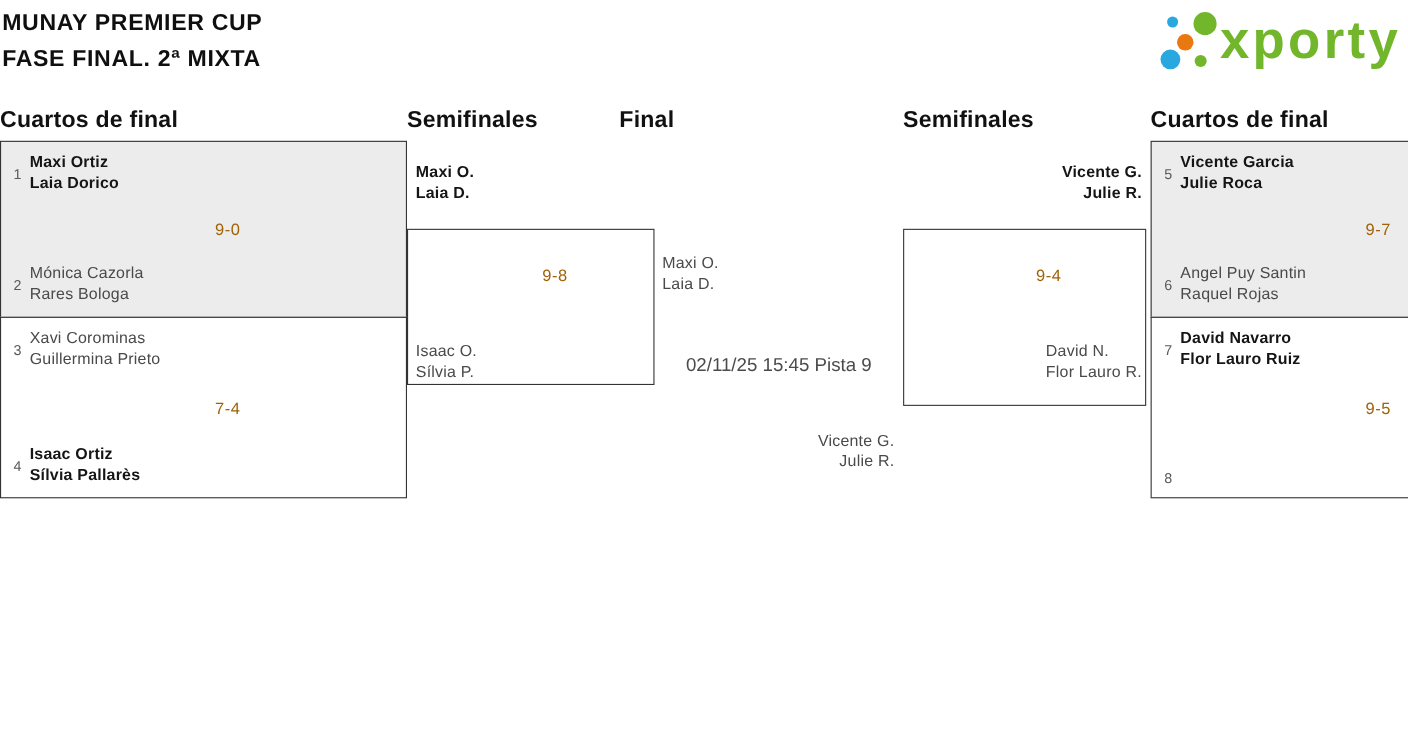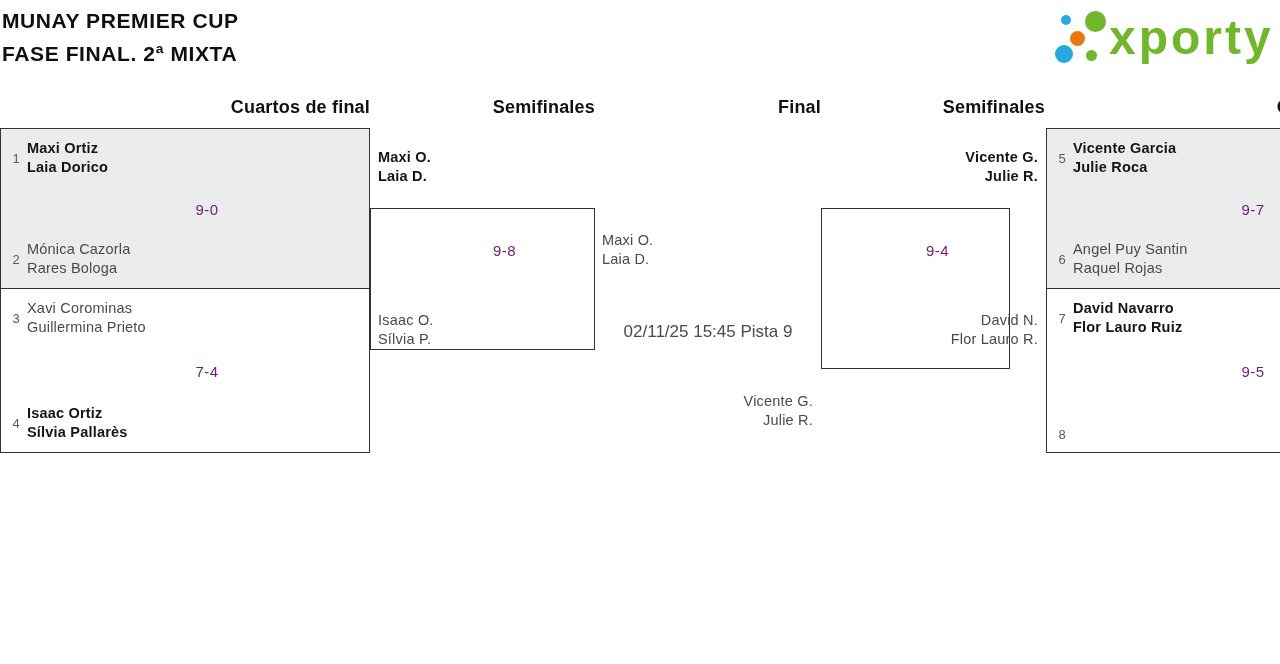--- a/index.html
+++ b/index.html
@@ -20,60 +20,60 @@
   .dot-green-lg  { left:1085px; top:11px; width:21px; height:21px; background:#72b62c; }
   .dot-orange    { left:1070px; top:31px; width:15px; height:15px; background:#e8780f; }
   .dot-blue-lg   { left:1055px; top:45px; width:18px; height:18px; background:#29a8e0; }
   .dot-green-sm  { left:1086px; top:50px; width:11px; height:11px; background:#72b62c; }
   .logo-text {
     position:absolute; left:1109px; top:14px; line-height:48px;
     font-size:48px; font-weight:800; letter-spacing:3px; color:#72b62c;
   }
   
   .col-h {
-    position:absolute; top:97px; font-size:18px; font-weight:700;
-    color:#111; text-align:right; letter-spacing:0.2px;
+    position:absolute; top:97px; font-size:21px; font-weight:700;
+    color:#111; text-align:left; letter-spacing:0.2px;
   }
   .col-h.c1 { left:0;      width:370px; }
   .col-h.c2 { left:370px;  width:225px; }
-  .col-h.c3 { left:595px;  width:226px; }
+  .col-h.c3 { left:563px;  width:226px; }
   .col-h.c4 { left:821px;  width:224px; }
   .col-h.c5 { left:1046px; width:370px; }
   
   .box { position:absolute; border:1px solid #333; background:#fff; }
   .box.gray { background:#ececec; }
   .qf1 { left:0;      top:128px; width:370px; height:161px; }
   .qf2 { left:0;      top:288px; width:370px; height:165px; }
   .qf3 { left:1046px; top:128px; width:370px; height:161px; }
   .qf4 { left:1046px; top:288px; width:370px; height:165px; }
   .sf1 { left:370px;  top:208px; width:225px; height:142px; }
-  .sf2 { left:821px;  top:208px; width:189px; height:161px; }
+  .sf2 { left:821px;  top:208px; width:221px; height:161px; }
   .team-row {
     position:absolute; left:8px; right:8px;
     display:flex; align-items:center; gap:4px;
   }
   .team-row.t-top { top:10px; }
   .team-row.t-bot { bottom:10px; }
   .seed { width:14px; flex:none; font-size:13px; color:#5a5a5a; text-align:center; }
   .names { font-size:14.5px; line-height:19px; letter-spacing:0.2px; }
   .winner { font-weight:700; color:#151515; }
   .loser  { font-weight:400; color:#4a4a4a; }
   .score {
     position:absolute; left:0; width:100%; text-align:center;
-    font-size:15px; line-height:19px; letter-spacing:0.5px; color:#701a75;padding-left:44px;
+    font-size:15px; line-height:19px; letter-spacing:0.5px; color:#a16207;padding-left:44px;
   }
   .qf1 .score, .qf3 .score { top:71px; }
   .qf2 .score, .qf4 .score { top:73px; }
   .sf1 .score, .sf2 .score { top:32px; }
   
   .slot { position:absolute; font-size:14.5px; line-height:19px; letter-spacing:0.2px; }
   .sf1-winner { left:378px; top:148px; }
   .sf1-loser  { left:378px; top:311px; }
   .sf2-winner { right:242px; top:148px; text-align:right; }
-  .sf2-loser  { right:242px; top:311px; text-align:right; }
+  .sf2-loser  { right:242px; top:311px; text-align:left; }
   .final-winner   { left:602px;  top:231px; }
   .final-loser    { right:467px; top:392px; text-align:right; }
   .final-schedule {
     position:absolute; left:595px; top:322px; width:226px;
     text-align:center; font-size:17px; line-height:19px; color:#4a4a4a;
   }
 </style>
 </head>
 <body>
 

